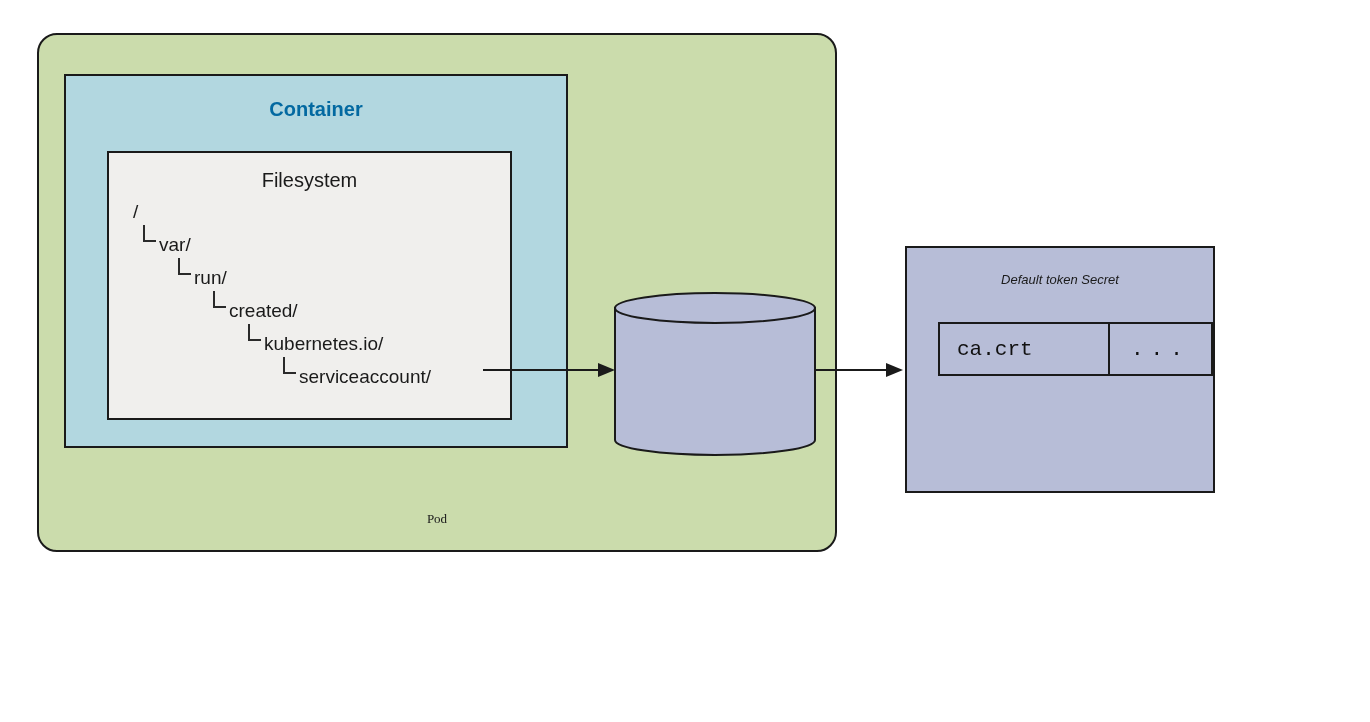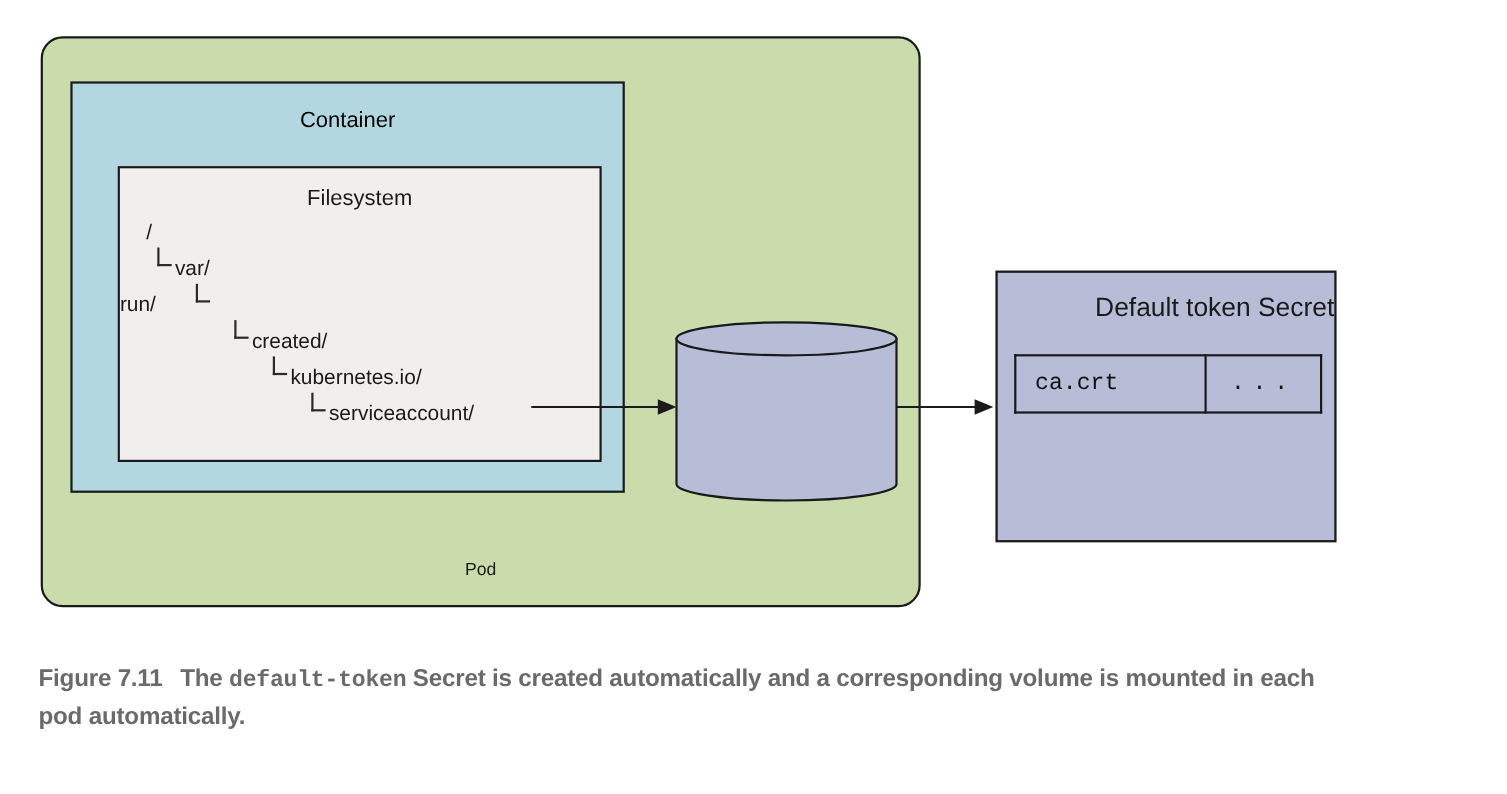--- a/index.html
+++ b/index.html
@@ -7,77 +7,77 @@
   body { font-family:"Liberation Sans", sans-serif; }
   .canvas { position:relative; width:1370px; height:722px; background:#ffffff; overflow:hidden; }
 
   
   .pod-box {
     position:absolute; left:37px; top:33px; width:800px; height:519px;
     background:#cbdcac; border:2px solid #1a1a1a; border-radius:20px;
   }
   .pod-label {
     position:absolute; left:0; right:0; top:472px; text-align:center;
-    font-size:16px; color:#1a1a1a; line-height:24px;
+    font-size:13px; color:#1a1a1a; line-height:24px;font-family:Liberation Serif, serif;
   }
 
   
   .container-box {
     position:absolute; left:25px; top:39px; width:504px; height:374px;
     background:#b2d7e0; border:2px solid #1a1a1a;
   }
   .container-title {
     position:absolute; left:0; right:0; top:21px; text-align:center;
-    font-size:20px; color:#000000; line-height:24px;
+    font-size:20px; color:#0369a1; line-height:24px;font-weight:bold;
   }
 
   
   .filesystem-box {
-    position:absolute; left:41px; top:75px; width:440px; height:269px;
+    position:absolute; left:41px; top:75px; width:405px; height:269px;
     background:#f0efed; border:2px solid #1a1a1a;
   }
   .filesystem-title {
     position:absolute; left:0; right:0; top:15px; text-align:center;
     font-size:20px; color:#1a1a1a; line-height:24px;
   }
 
   
   .tree { position:absolute; left:0; top:42px; right:0; }
   .tree-line { position:relative; height:33px; line-height:33px; font-size:19px; color:#1a1a1a; }
   .conn {
     position:absolute; width:13px; height:17px; top:-3px;
     border-left:2px solid #2a2a2a; border-bottom:2px solid #2a2a2a;
   }
   .lvl0 .txt { margin-left:24px; }
   .lvl1 .conn { left:34px; }  .lvl1 .txt { margin-left:50px;margin-top:18px; }
-  .lvl2 .conn { left:69px; }  .lvl2 .txt { }
+  .lvl2 .conn { left:69px; }  .lvl2 .txt { margin-left:85px; }
   .lvl3 .conn { left:104px; } .lvl3 .txt { margin-left:120px; }
   .lvl4 .conn { left:139px; } .lvl4 .txt { margin-left:155px; }
   .lvl5 .conn { left:174px; } .lvl5 .txt { margin-left:190px; }
 
   
   .overlay { position:absolute; left:0; top:0; width:1370px; height:722px; pointer-events:none; }
 
   
   .volume-label {
     position:absolute; left:615px; top:333px; width:200px; text-align:center;
     font-size:20px; line-height:33px; color:#1a1a1a;
   }
 
   
   .secret-box {
     position:absolute; left:905px; top:246px; width:310px; height:247px;
     background:#b7bdd7; border:2px solid #1a1a1a;
   }
   .secret-title {
-    position:absolute; left:0; right:0; top:20px; text-align:right;
-    font-size:24px; color:#1a1a1a; line-height:24px;
+    position:absolute; left:0; right:0; top:20px; text-align:center;
+    font-size:13px; color:#1a1a1a; line-height:24px;font-style:italic;
   }
   .secret-table {
-    position:absolute; left:15px; top:74px; border-collapse:collapse;
+    position:absolute; left:31px; top:74px; border-collapse:collapse;
   }
   .secret-table td {
     border:2px solid #1a1a1a; height:52px; background:#b7bdd7;
     font-family:"Liberation Mono", monospace; font-size:21px; color:#111111;
   }
   .secret-table td.key { width:173px; padding-left:17px; }
   .secret-table td.val { width:105px; text-align:center; letter-spacing:7px; }
 
   
   .caption {
@@ -148,17 +148,14 @@
     <polygon points="615,370 598,363 598,377" fill="#1a1a1a"></polygon>
 
     <line x1="815" y1="370" x2="889" y2="370" stroke="#1a1a1a" stroke-width="2"></line>
     <polygon points="903,370 886,363 886,377" fill="#1a1a1a"></polygon>
 
     <path d="M615,308 L615,440 A100,15 0 0 0 815,440 L815,308 Z" fill="#b7bdd7" stroke="#1a1a1a" stroke-width="2"></path>
     <ellipse cx="715" cy="308" rx="100" ry="15" fill="#b7bdd7" stroke="#1a1a1a" stroke-width="2"></ellipse>
   </svg>
 
 
-  <div class="caption">
-    <span class="fig-num">Figure 7.11</span><span>The </span><span class="code">default-token</span><span> Secret is created automatically and a corresponding volume is mounted in each pod automatically.</span>
-  </div>
 
 </div>
 
 </body></html>

